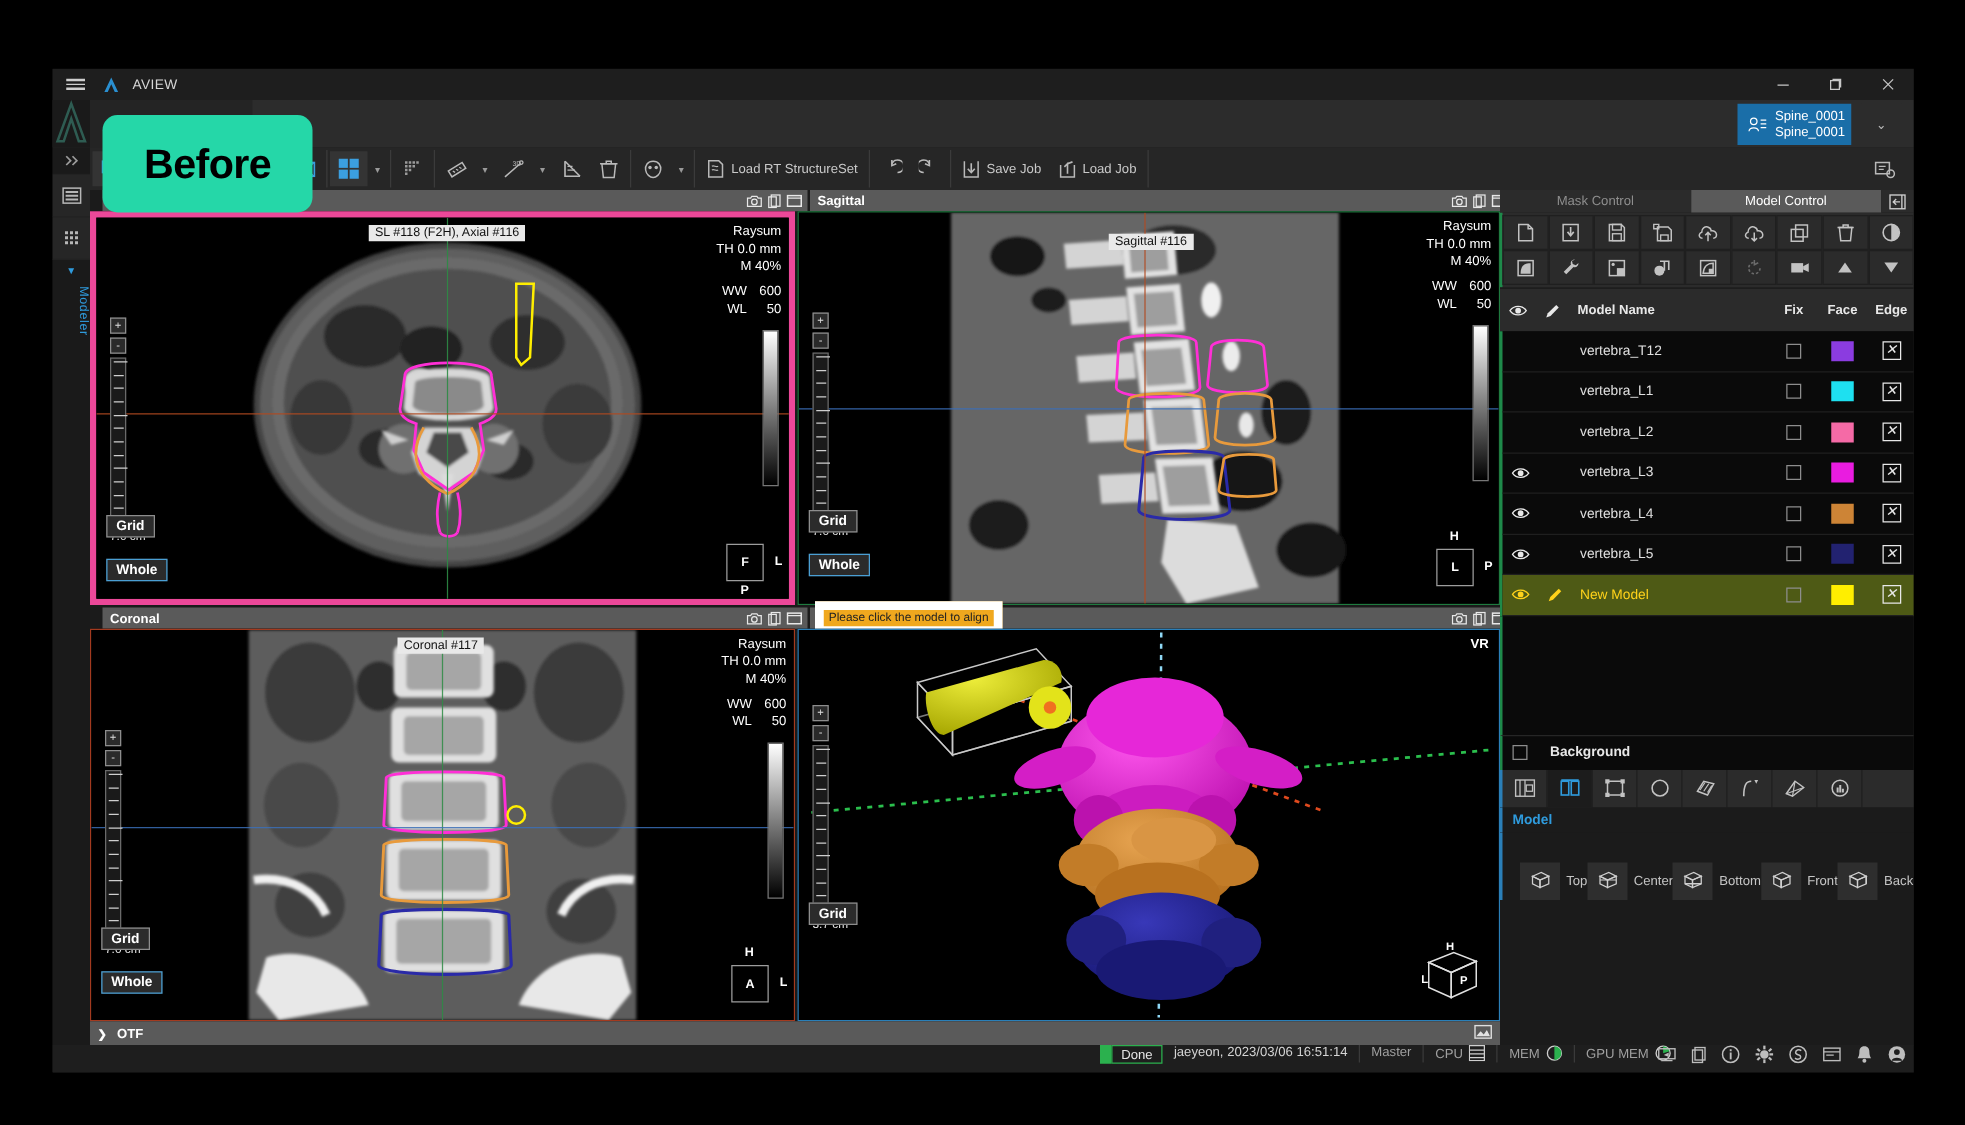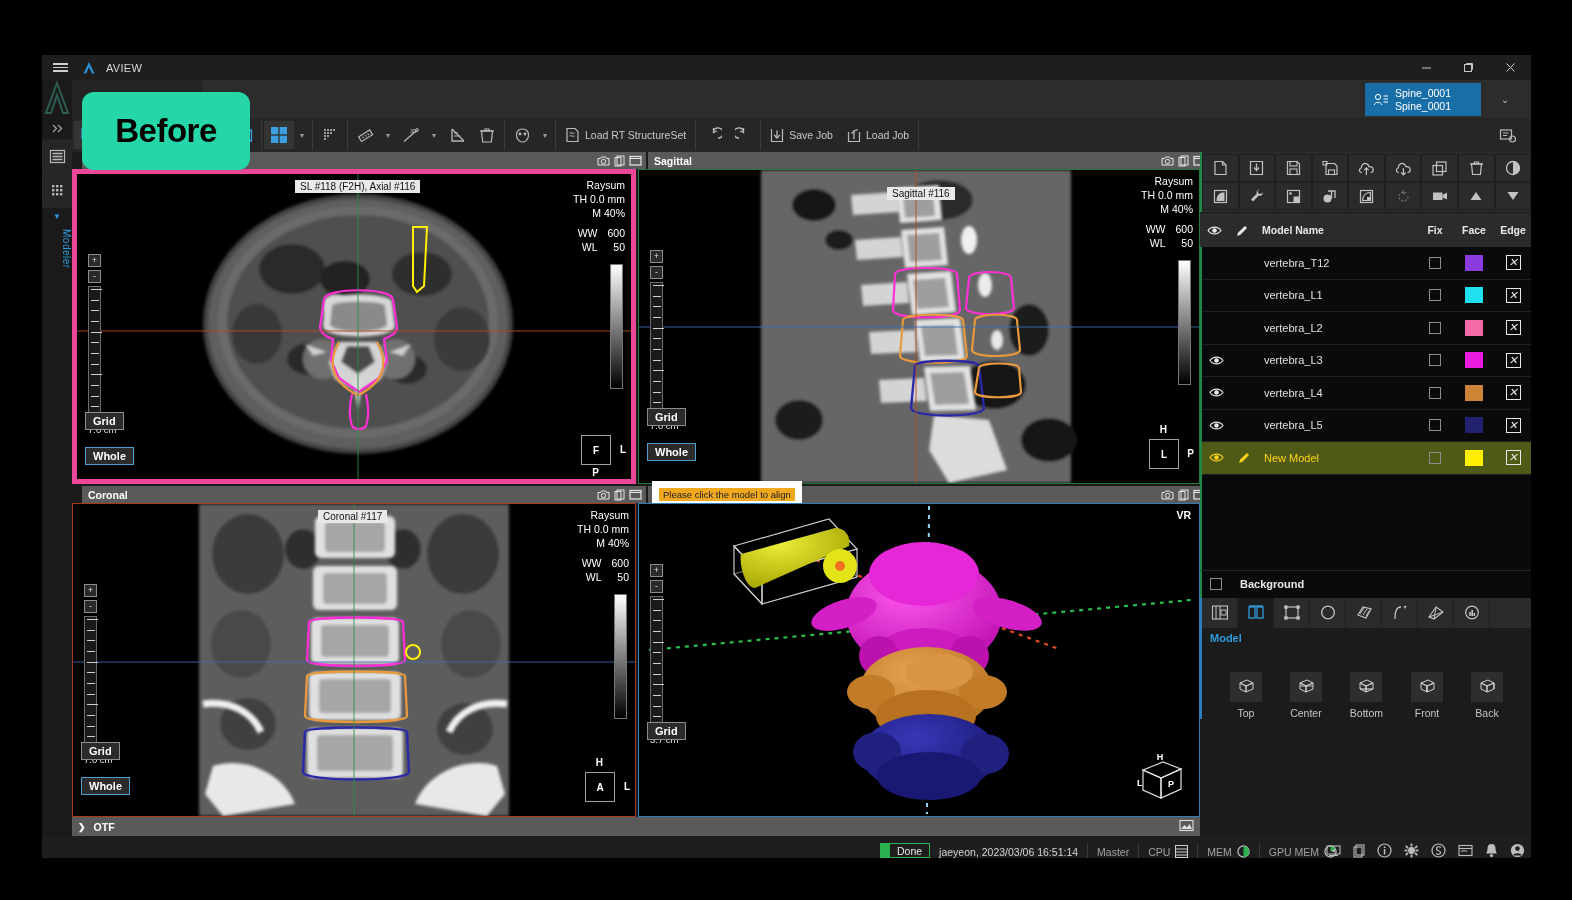--- a/index.html
+++ b/index.html
@@ -35,21 +35,21 @@
   }
   .logo-panel{
     position:absolute; left:0; top:0; width:30px; height:38px; background:#1a1a1a;
   }
   .module-tab{
     position:absolute; left:30px; top:0; width:130px; height:38px;
     background:#242424; display:flex; align-items:center; gap:5px; padding-left:10px;
     color:#e2e2e2; font-size:11px;
   }
   .patient-chip{
-    position:absolute; right:50px; top:3px; width:116px; height:33px;
+    position:absolute; right:50px; top:3px; width:91px; height:33px;
     background:#1a6ea8; display:flex; align-items:center; gap:6px; padding-left:8px;
   }
   .patient-chip .lines{ display:flex; flex-direction:column; color:#fff; font-size:10.5px; line-height:13px;}
   .patient-caret{
     position:absolute; right:10px; top:3px; width:32px; height:33px; background:#2c2c2c;
     display:flex; align-items:center; justify-content:center; color:#bdbdbd; font-size:10px;
   }
   
   .toolbar{
     position:absolute; left:30px; top:63px; width:1459px; height:34px;
@@ -191,32 +191,32 @@
   }
   .fn-tabs{ display:flex; background:#2b2b2b; height:30px; border-left:2px solid #2a7fb8;}
   .fn-tab{
     width:36px; height:30px; display:flex; align-items:center; justify-content:center;
     color:#c2c2c2; border-right:1px solid #1f1f1f;
   }
   .fn-tab.active{ background:#1c1c1c; color:#2f9bdd;}
   .fn-title{ color:#2f9bdd; font-size:11px; font-weight:bold; padding:4px 8px; background:#1b1b1b; border-left:2px solid #2a7fb8;}
   .align-body{ background:#1b1b1b; border-left:2px solid #2a7fb8; padding-top:24px;}
   .align-row{ display:flex; justify-content:space-around; padding:0 14px;}
-  .align-item{ display:flex; flex-direction:column; align-items:center; gap:5px;}
+  .align-item{ display:flex; flex-direction:row; align-items:center; gap:5px;}
   .align-btn{
     width:32px; height:30px; background:#2e2e2e; display:flex; align-items:center; justify-content:center;
     color:#d0d0d0;
   }
   .align-lbl{ color:#c5c5c5; font-size:10.5px;}
   .align-chk{ display:flex; align-items:center; gap:8px; padding:26px 0 0 8px; color:#e8e8e8; font-size:11px; font-weight:bold;}
   .align-chk .cb{ width:12px; height:12px; background:#111; border:1px solid #555;}
   
   .statusbar{
     position:absolute; left:0; bottom:0; width:100%; height:22px; background:#1e1e1e;
-    display:flex; align-items:flex-end; color:#b6b6b6; font-size:10.5px;
+    display:flex; align-items:flex-start; color:#b6b6b6; font-size:10.5px;
   }
   .sb-done{ display:flex; align-items:center; margin-left:838px;}
   .sb-done .bar{ width:9px; height:15px; background:#2bb14e;}
   .sb-done .lbl{ border:1px solid #2bb14e; color:#e6e6e6; font-size:10.5px; padding:0 7px; height:15px; line-height:14px;}
   .sb-user{ margin-left:9px; color:#d4d4d4;}
   .sb-sep{ width:1px; height:14px; background:#3a3a3a; margin:0 9px;}
   .sb-item{ display:flex; align-items:center; gap:5px; color:#a0a0a0;}
   .sb-icons{ position:absolute; right:6px; display:flex; align-items:center; gap:12px; color:#bdbdbd;}
   
   .before-banner{
@@ -1028,20 +1028,31 @@
       <span>OTF</span>
       <span class="otf-icon">
         <svg width="15" height="13" viewBox="0 0 15 13">
             <rect x="1" y="1.5" width="13" height="10" fill="none" stroke="#e0e0e0" stroke-width="1.1"></rect>
             <path d="M2 10 L5.5 6 L8 8.5 L10.5 5 L13 10 Z" fill="#e0e0e0"></path>
           </svg>
       </span>
     </div>
 
     <div class="rpanel">
+      <div class="rp-tabs">
+        <div class="rp-tab">Mask Control</div>
+        <div class="rp-tab active">Model Control</div>
+        <div class="rp-collapse">
+          <svg width="14" height="13" viewBox="0 0 14 13">
+              <rect x="1" y="1" width="12" height="11" fill="none" stroke="#ccc" stroke-width="1.1"></rect>
+              <path d="M9 6.5 H4 M6 4.2 L3.6 6.5 L6 8.8" fill="none" stroke="#ccc" stroke-width="1.1"></path>
+              <line x1="10.5" y1="1" x2="10.5" y2="12" stroke="#ccc" stroke-width="1.1"></line>
+            </svg>
+        </div>
+      </div>
 
       <div class="rp-tools">
         <div class="rp-trow">
           <div class="rp-tbtn">
               <svg width="15" height="16" viewBox="0 0 15 16">
                 <path d="M2 1.5 H9.5 L13 5 V14.5 H2 Z" fill="none" stroke="#c2c2c2" stroke-width="1.2"></path>
                 <path d="M9.5 1.5 V5 H13" fill="none" stroke="#c2c2c2" stroke-width="1.2"></path>
               </svg>
             </div>
           <div class="rp-tbtn">

